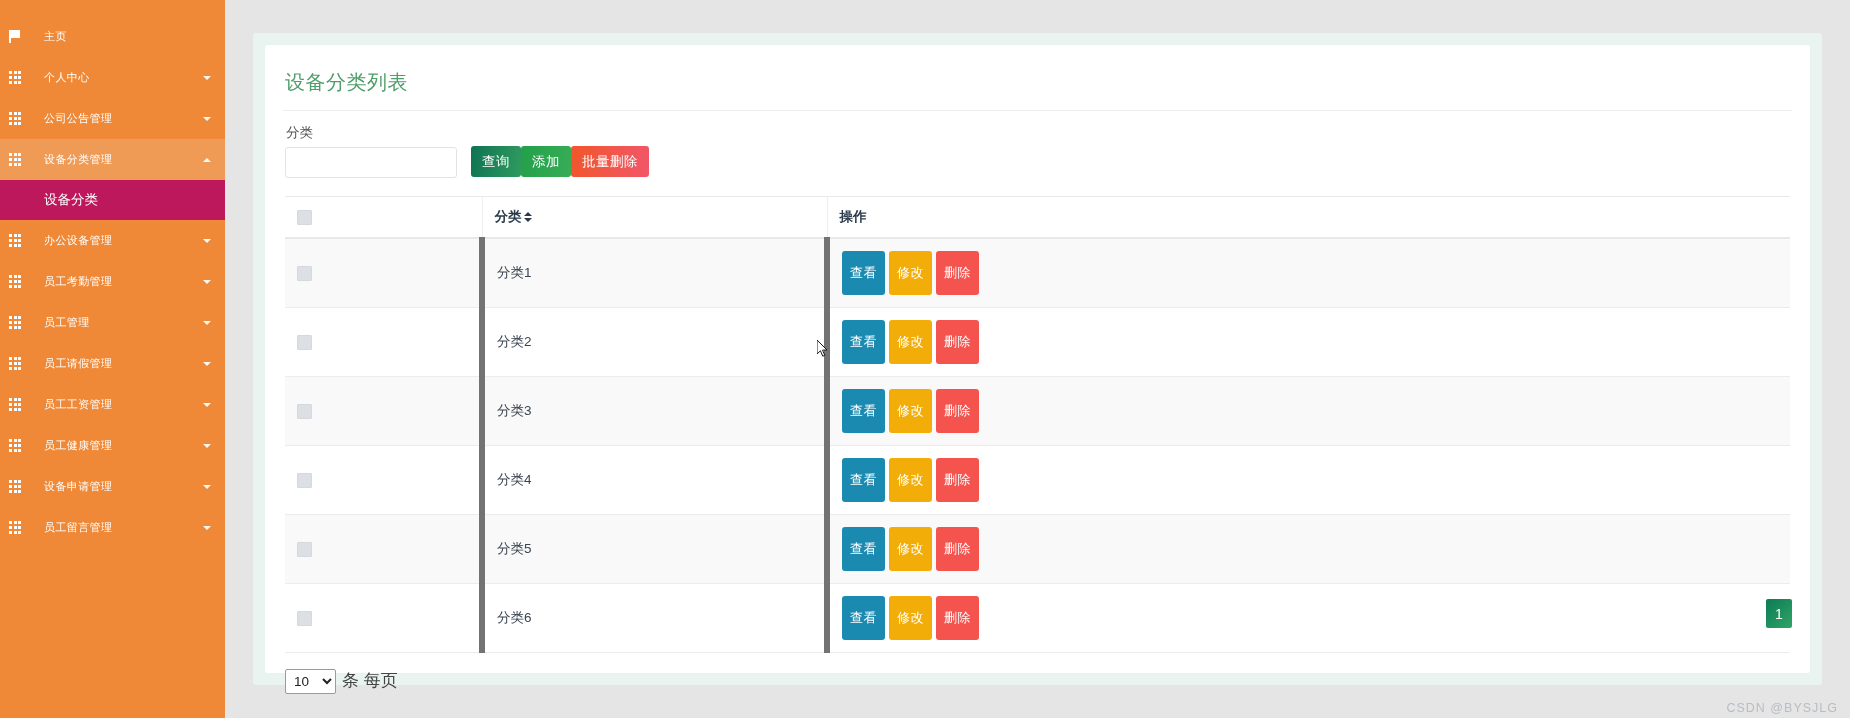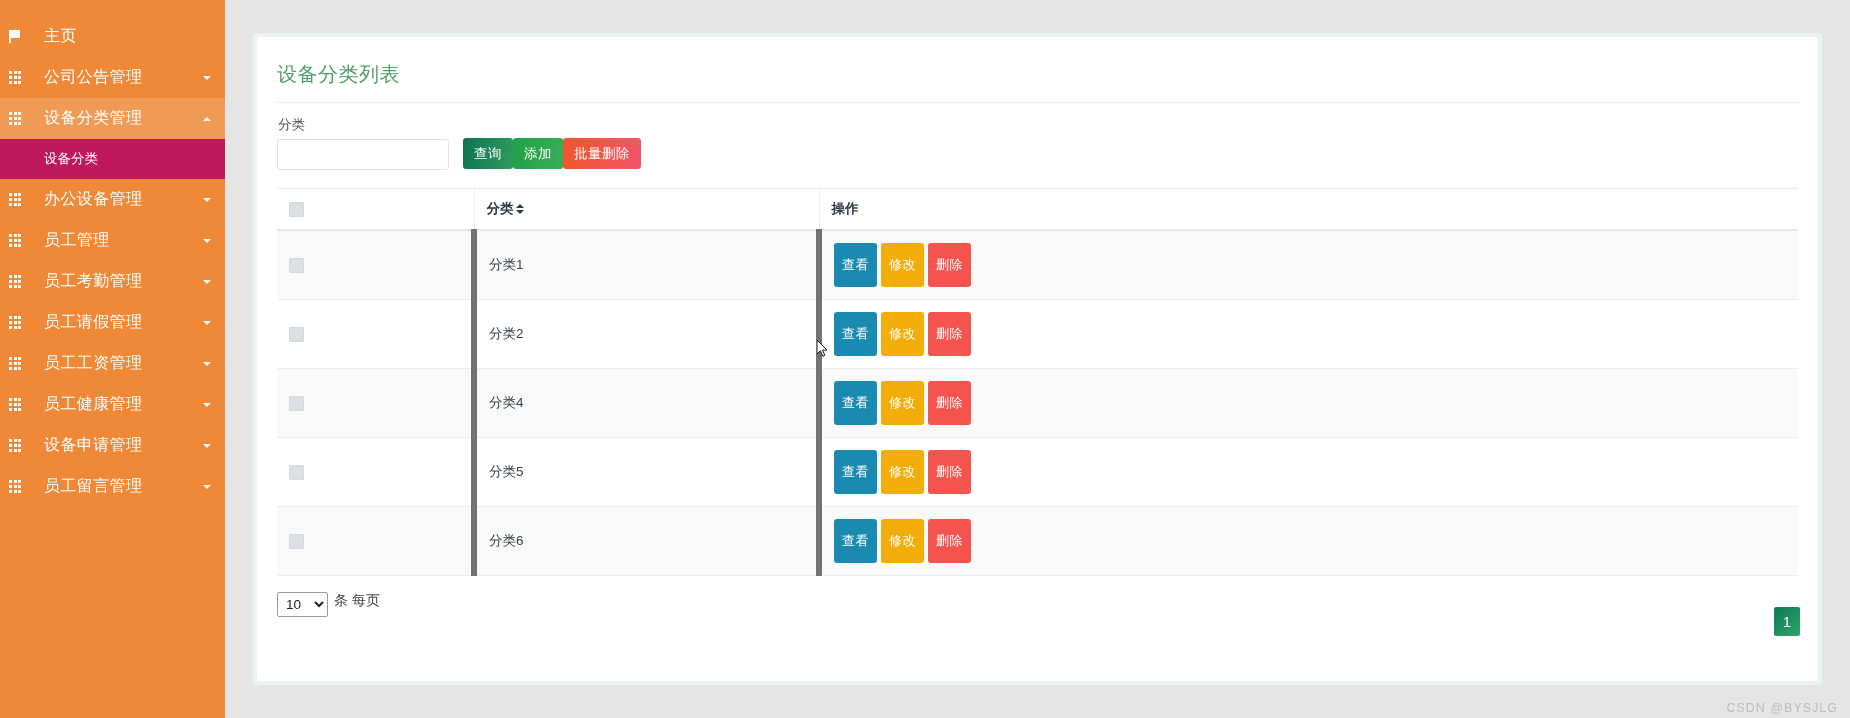--- a/index.html
+++ b/index.html
@@ -18,21 +18,21 @@
     overflow: hidden;
     position: relative;
   }
   .side-top-gap { height: 16px; background: #ef8937; }
   .nav-item {
     position: relative;
     display: flex; align-items: center;
     height: 41px;
     padding-left: 9px;
     color: #ffffff;
-    font-size: 16px;
+    font-size: 11px;
     cursor: pointer;
     white-space: nowrap;
   }
   .nav-item .ico {
     width: 26px; flex: 0 0 26px;
     display: flex; align-items: center; justify-content: flex-start;
     color: #fff;
   }
   .nav-item .lbl { padding-left: 9px; letter-spacing: .4px; }
   .nav-item .caret {
@@ -72,21 +72,21 @@
 
   
   .main {
     flex: 1 1 auto; height: 718px; position: relative;
     background: #e5e5e5;
     padding: 33px 28px 0 28px;
   }
   .mint-wrap {
     background: #e9f3f0;
     border-radius: 3px;
-    padding: 4px;
+    padding: 12px;
     height: 652px;
   }
   .card {
     background: #ffffff;
     border-radius: 2px;
     height: 100%;
     padding: 16px 18px 0 18px;
     box-shadow: 0 0 1px rgba(0,0,0,.06);
     position: relative;
   }
@@ -186,21 +186,21 @@
   .pg-select {
     height: 25px;
     font-size: 13.5px;
     font-family: inherit;
     border: 1px solid #9b9b9b;
     border-radius: 2px;
     background: #fff;
     color: #222;
     padding: 0 2px 0 4px;
   }
-  .pg-text { font-size: 14px; color: #444; margin-left: 6px; }
+  .pg-text { font-size: 17px; color: #444; margin-left: 6px; }
   .pager {
     position: absolute; right: 18px; bottom: 45px;
     display: flex; gap: 3px;
   }
   .pg-btn {
     width: 26px; height: 29px;
     background: linear-gradient(135deg, #0d7a57 0%, #2fa565 100%);
     color: #fff; font-size: 14px;
     display: flex; align-items: center; justify-content: center;
     border: none; border-radius: 2px; cursor: pointer;
@@ -228,20 +228,37 @@
   <nav class="sidebar">
     <div class="side-top-gap"></div>
 
     <div class="nav-item">
       <span class="ico">
           <span class="flag-ico"></span>
         </span>
       <span class="lbl">主页</span>
     </div>
 
+    <div class="nav-item">
+      <span class="ico">
+          <span class="grid-ico">
+            <i></i>
+            <i></i>
+            <i></i>
+            <i></i>
+            <i></i>
+            <i></i>
+            <i></i>
+            <i></i>
+            <i></i>
+          </span>
+        </span>
+      <span class="lbl">个人中心</span>
+      <span class="caret"></span>
+    </div>
 
     <div class="nav-item">
       <span class="ico">
           <span class="grid-ico">
             <i></i>
             <i></i>
             <i></i>
             <i></i>
             <i></i>
             <i></i>
@@ -302,39 +319,39 @@
             <i></i>
             <i></i>
             <i></i>
             <i></i>
             <i></i>
             <i></i>
             <i></i>
             <i></i>
           </span>
         </span>
+      <span class="lbl">员工考勤管理</span>
+      <span class="caret"></span>
+    </div>
+
+    <div class="nav-item">
+      <span class="ico">
+          <span class="grid-ico">
+            <i></i>
+            <i></i>
+            <i></i>
+            <i></i>
+            <i></i>
+            <i></i>
+            <i></i>
+            <i></i>
+            <i></i>
+          </span>
+        </span>
       <span class="lbl">员工管理</span>
-      <span class="caret"></span>
-    </div>
-
-    <div class="nav-item">
-      <span class="ico">
-          <span class="grid-ico">
-            <i></i>
-            <i></i>
-            <i></i>
-            <i></i>
-            <i></i>
-            <i></i>
-            <i></i>
-            <i></i>
-            <i></i>
-          </span>
-        </span>
-      <span class="lbl">员工考勤管理</span>
       <span class="caret"></span>
     </div>
 
     <div class="nav-item">
       <span class="ico">
           <span class="grid-ico">
             <i></i>
             <i></i>
             <i></i>
             <i></i>
@@ -473,20 +490,31 @@
                 <td class="c-ops">
                   <div class="ops">
                     <button class="op-btn op-view">查看</button>
                     <button class="op-btn op-edit">修改</button>
                     <button class="op-btn op-drop">删除</button>
                   </div>
                 </td>
               </tr>
               <tr>
                 <td class="c-chk"><span class="chk"></span></td>
+                <td class="c-cat">分类3</td>
+                <td class="c-ops">
+                  <div class="ops">
+                    <button class="op-btn op-view">查看</button>
+                    <button class="op-btn op-edit">修改</button>
+                    <button class="op-btn op-drop">删除</button>
+                  </div>
+                </td>
+              </tr>
+              <tr>
+                <td class="c-chk"><span class="chk"></span></td>
                 <td class="c-cat">分类4</td>
                 <td class="c-ops">
                   <div class="ops">
                     <button class="op-btn op-view">查看</button>
                     <button class="op-btn op-edit">修改</button>
                     <button class="op-btn op-drop">删除</button>
                   </div>
                 </td>
               </tr>
               <tr>

